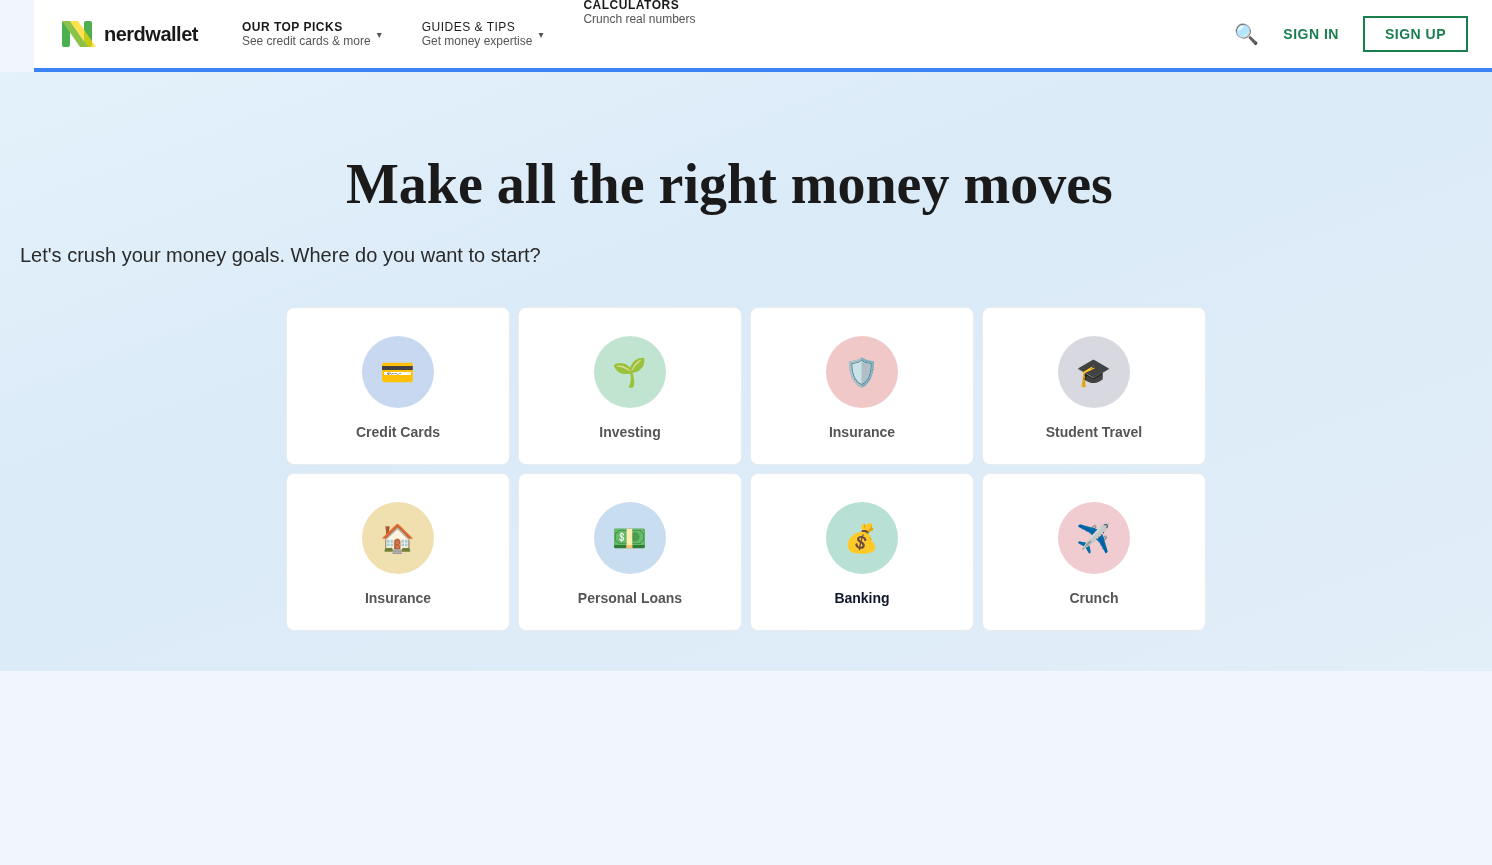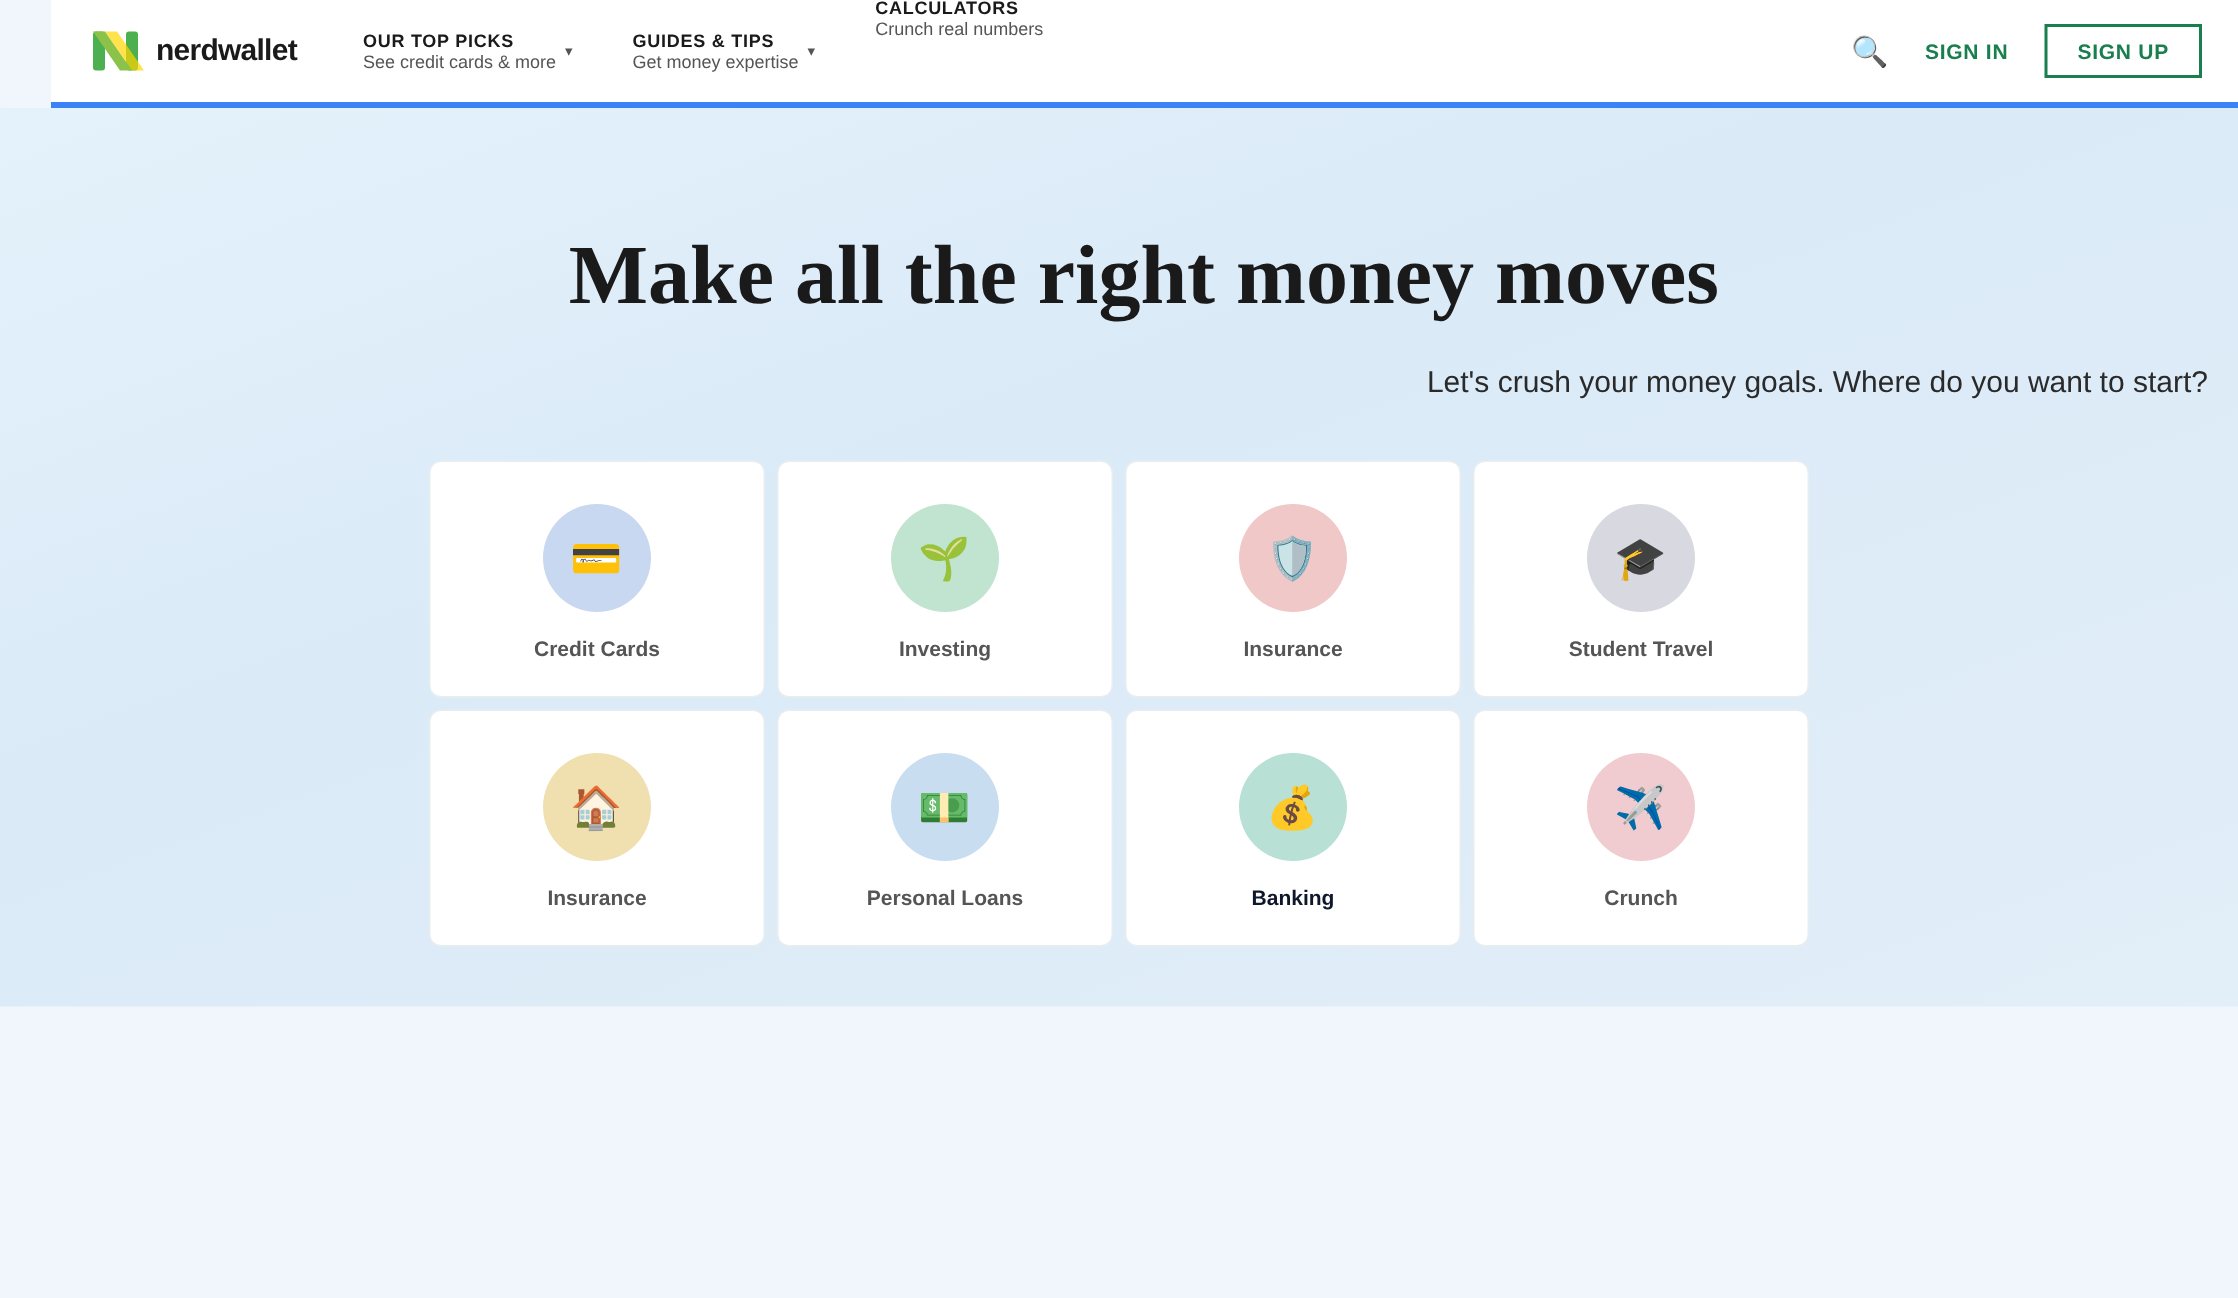--- a/index.html
+++ b/index.html
@@ -26,21 +26,21 @@
     <button style="display:flex;align-items:center;gap:6px;padding:3px 20px;cursor:pointer;height:72px;border:none;background:none;">
       <span style="text-align:left;">
         <span style="font-size:12px;font-weight:700;color:#1a1a1a;text-transform:uppercase;letter-spacing:0.5px;display:block;">OUR TOP PICKS</span>
         <span style="font-size:12px;color:#555;display:block;">See credit cards &amp; more</span>
       </span>
       <span style="font-size:10px;color:#555;">▾</span>
     </button>
 
     <button style="display:flex;align-items:center;gap:6px;padding:0 20px;cursor:pointer;height:72px;border:none;background:none;">
       <span style="text-align:left;">
-        <span style="font-size:12px;font-weight:700;color:#1a1a1a;text-transform:uppercase;letter-spacing:0.5px;display:block;">GUIDES &amp; TIPS</span>
+        <span style="font-size:12px;font-weight:400;color:#1a1a1a;text-transform:uppercase;letter-spacing:0.5px;display:block;">GUIDES &amp; TIPS</span>
         <span style="font-size:12px;color:#555;display:block;">Get money expertise</span>
       </span>
       <span style="font-size:10px;color:#555;">▾</span>
     </button>
 
     <button style="display:flex;align-items:flex-start;gap:6px;padding:0 20px;cursor:pointer;height:72px;border:none;background:none;">
       <span style="text-align:left;">
         <span style="font-size:12px;font-weight:700;color:#1a1a1a;text-transform:uppercase;letter-spacing:0.5px;display:block;">CALCULATORS</span>
         <span style="font-size:12px;color:#555;display:block;">Crunch real numbers</span>
       </span>
@@ -55,21 +55,21 @@
     <button style="background:none;border:none;cursor:pointer;font-size:14px;font-weight:700;color:#1a7f4e;padding:8px 16px;text-transform:uppercase;letter-spacing:0.5px;">
       <span>SIGN IN</span>
     </button>
 
     <button style="background:none;border:2px solid #1a7f4e;cursor:pointer;font-size:14px;font-weight:700;color:#1a7f4e;padding:8px 20px;text-transform:uppercase;letter-spacing:0.5px;margin-left:8px;">
       <span>SIGN UP</span>
     </button>
   </div>
 </nav>
 
-<section style="background:linear-gradient(160deg,#e4f2fb 0%,#daeaf7 40%,#e2eef8 100%);text-align:right;padding:80px 20px 40px;">
+<section style="background:linear-gradient(160deg,#e4f2fb 0%,#daeaf7 40%,#e2eef8 100%);text-align:left;padding:80px 20px 40px;">
   <h1 style="font-family:Georgia,'Times New Roman',serif;font-size:56px;font-weight:700;color:#1a1a1a;margin-bottom:28px;line-height:1.15;max-width:800px;margin-left:auto;margin-right:auto;">Make all the right money moves</h1>
   <p style="font-size:20px;color:#2a2a2a;margin-bottom:40px;">Let's crush your money goals. Where do you want to start?</p>
 
   <div style="display:grid;grid-template-columns:repeat(4,1fr);gap:8px;max-width:960px;margin:0 auto;padding:0 20px;">
 
     <div style="background:#fff;border-radius:8px;padding:28px 20px 24px;display:flex;flex-direction:column;align-items:center;gap:16px;cursor:pointer;border:1px solid #e8edf0;">
       <div style="width:72px;height:72px;border-radius:50%;background:#c8d8f0;display:flex;align-items:center;justify-content:center;font-size:28px;">
         <span>💳</span>
       </div>
       <span style="font-size:14px;font-weight:700;color:#555555;">Credit Cards</span>

